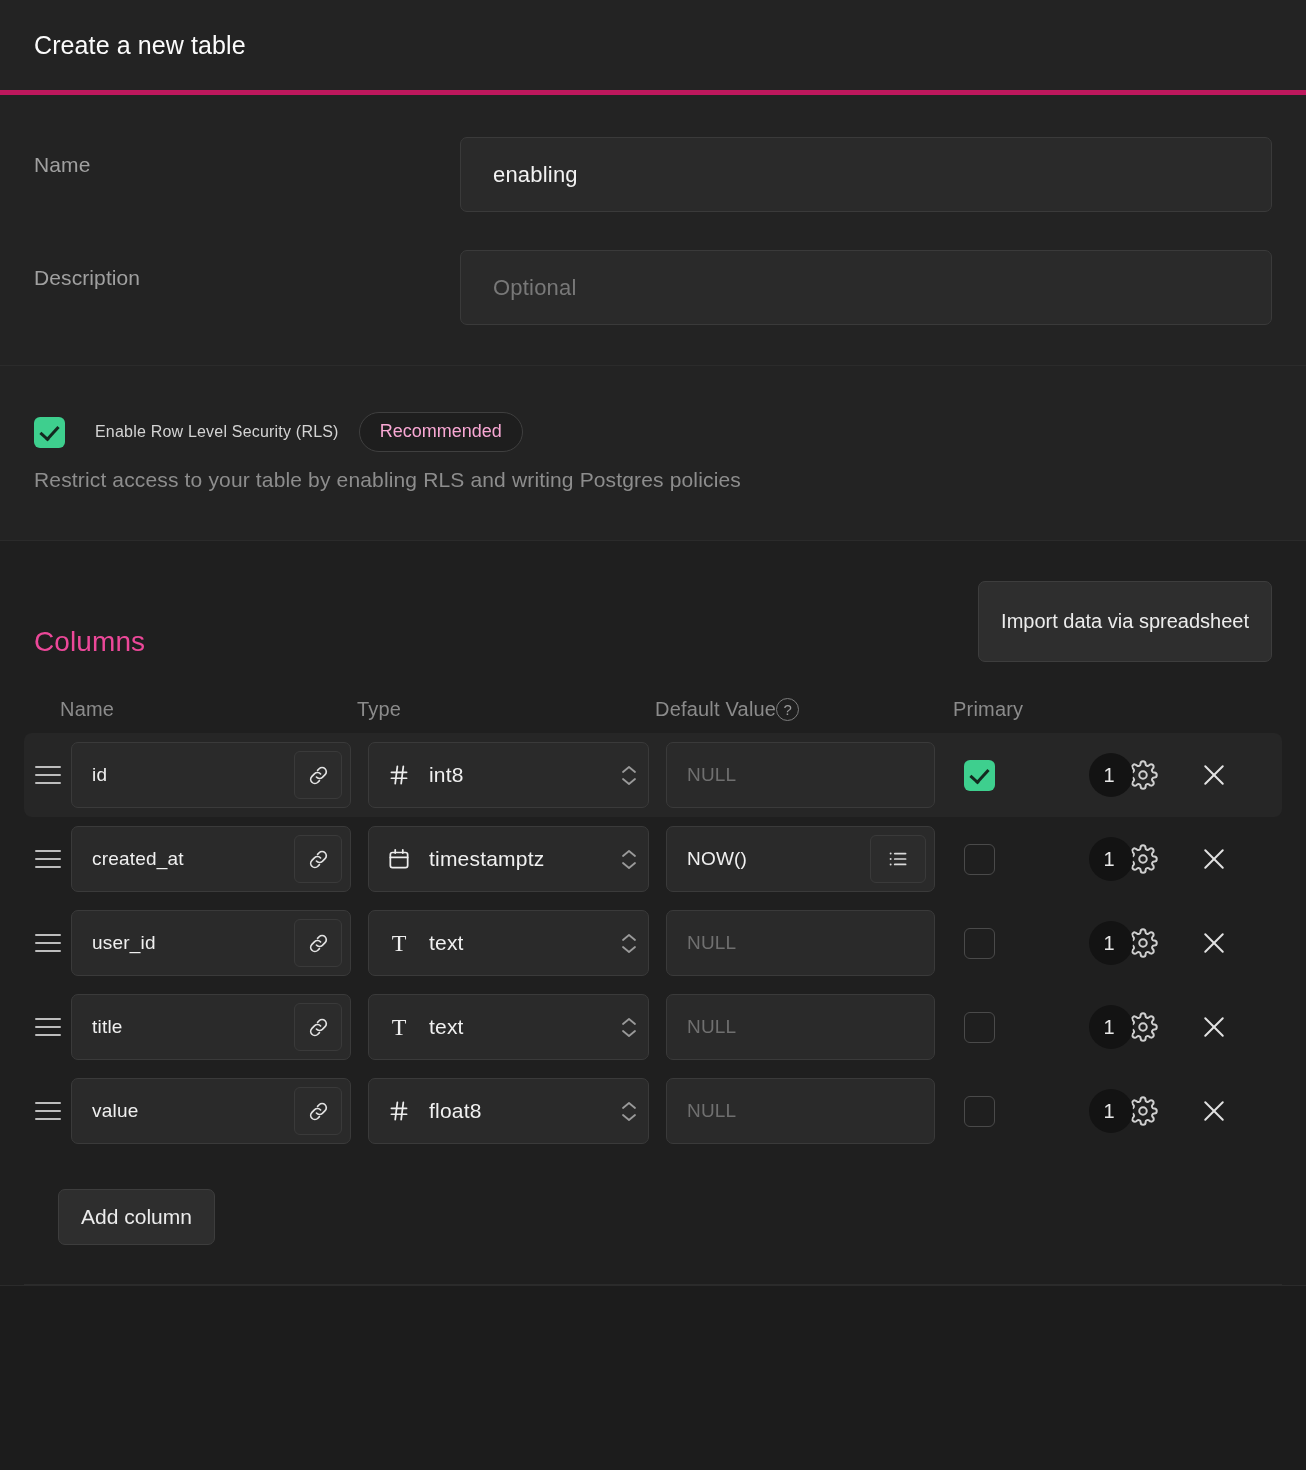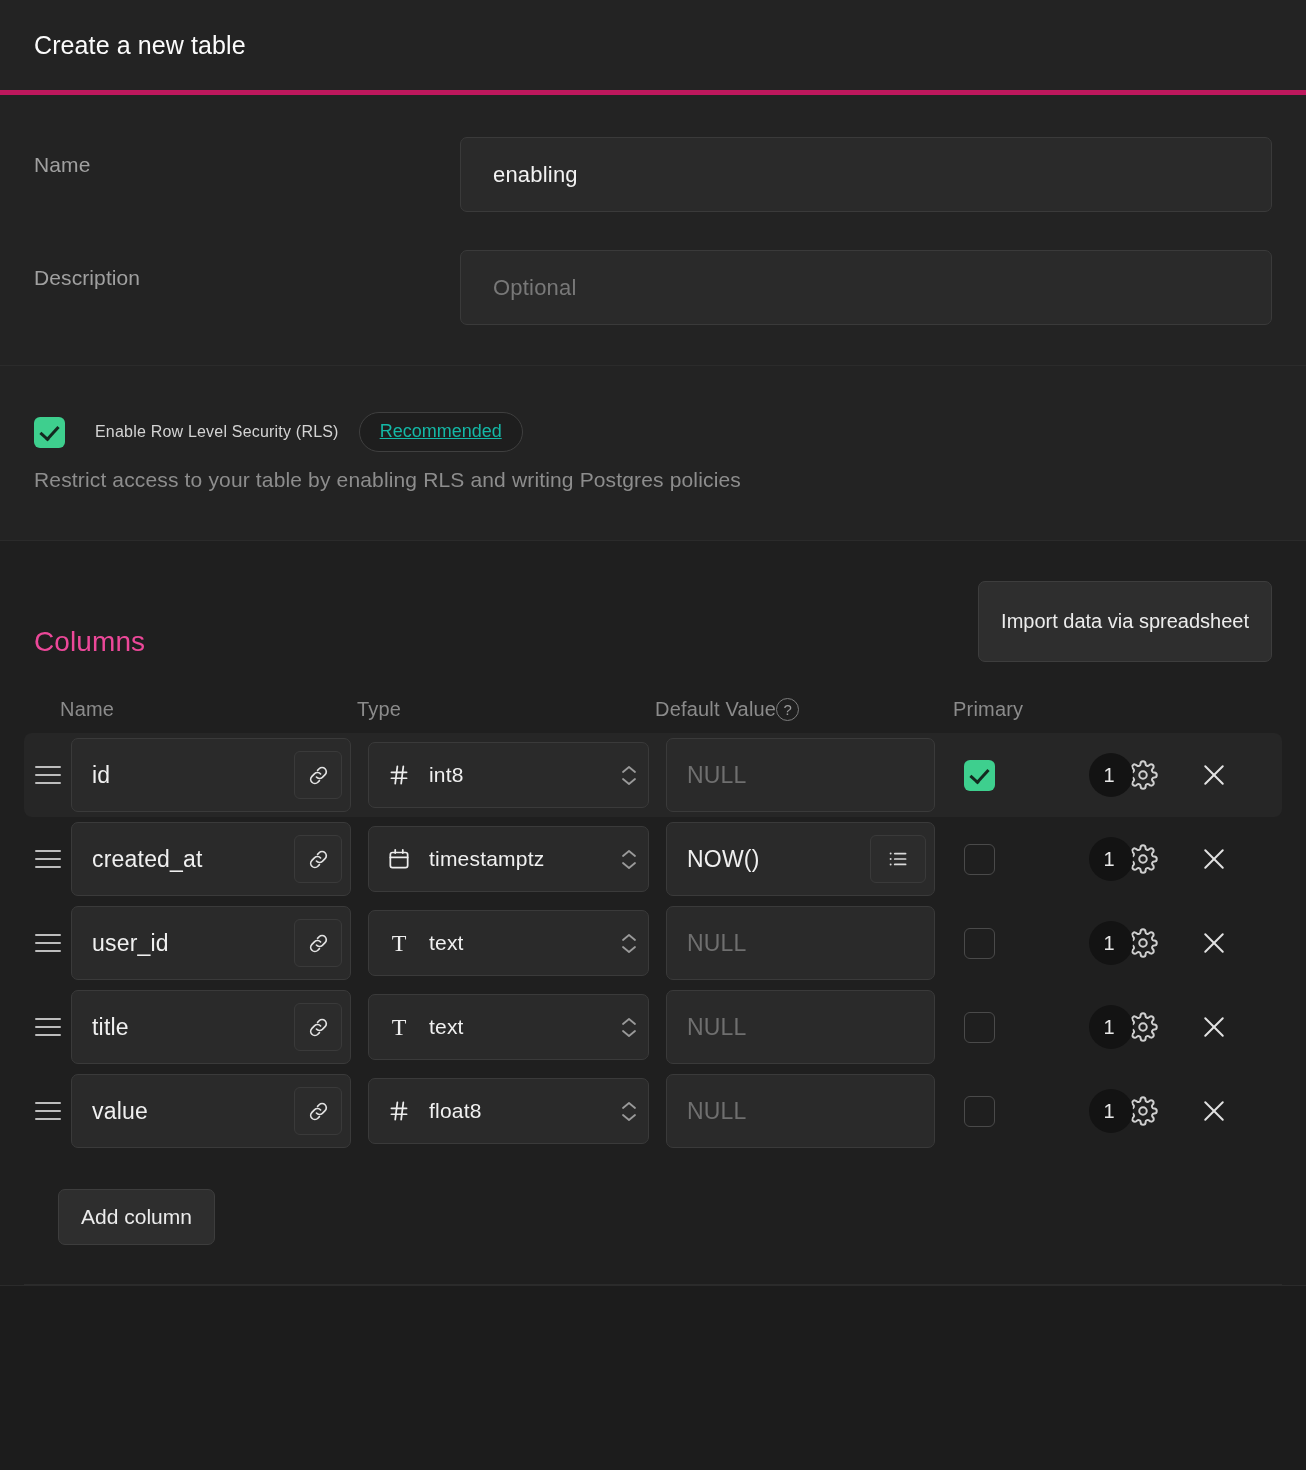--- a/index.html
+++ b/index.html
@@ -79,23 +79,22 @@
   .checkbox.unchecked { background: transparent; border: 1px solid #4a4a4a; }
 
   .rls-label { font-size: 16px; color: #d4d4d4; margin-left: 30px; letter-spacing: .2px; }
   .badge-recommended {
     margin-left: 20px;
     padding: 9px 20px 11px 20px;
     border: 1px solid #3f3f3f;
     border-radius: 20px;
     background: #1e1e1e;
     font-size: 18px;
-    color: #14b8a6;
+    color: #f9a8d4;
     line-height: 1;
-    text-decoration: underline;
   }
   .rls-desc {
     margin-top: 16px;
     font-size: 21px;
     color: #8d8d8d;
     letter-spacing: .15px;
   }
 
   
   .columns-section { padding: 40px 24px 0 24px; background: #1f1f1f; }
@@ -149,28 +148,28 @@
   }
   .drag-handle span { display: block; height: 2px; background: #bdbdbd; border-radius: 2px; }
 
   .cell-name { width: 297px; flex: 0 0 297px; padding-right: 17px; }
   .cell-type { width: 298px; flex: 0 0 298px; padding-right: 17px; }
   .cell-default { width: 298px; flex: 0 0 298px; padding-right: 29px; }
   .cell-primary { width: 125px; flex: 0 0 125px; display: flex; align-items: center; }
   .cell-actions { flex: 1 1 auto; display: flex; align-items: center; }
 
   .inp {
-    height: 74px;
+    height: 66px;
     background: #2a2a2a;
     border: 1px solid #3a3a3a;
     border-radius: 7px;
     display: flex;
     align-items: center;
     padding: 0 8px 0 20px;
-    font-size: 23px;
+    font-size: 19px;
     color: #f0f0f0;
   }
   .inp .val { flex: 1 1 auto; letter-spacing: .2px; white-space: nowrap; overflow: hidden; }
   .inp .val.ph { color: #6f6f6f; }
 
   .link-btn {
     width: 48px; height: 48px; flex: 0 0 48px;
     border: 1px solid #3a3a3a;
     border-radius: 6px;
     background: #2c2c2c;

